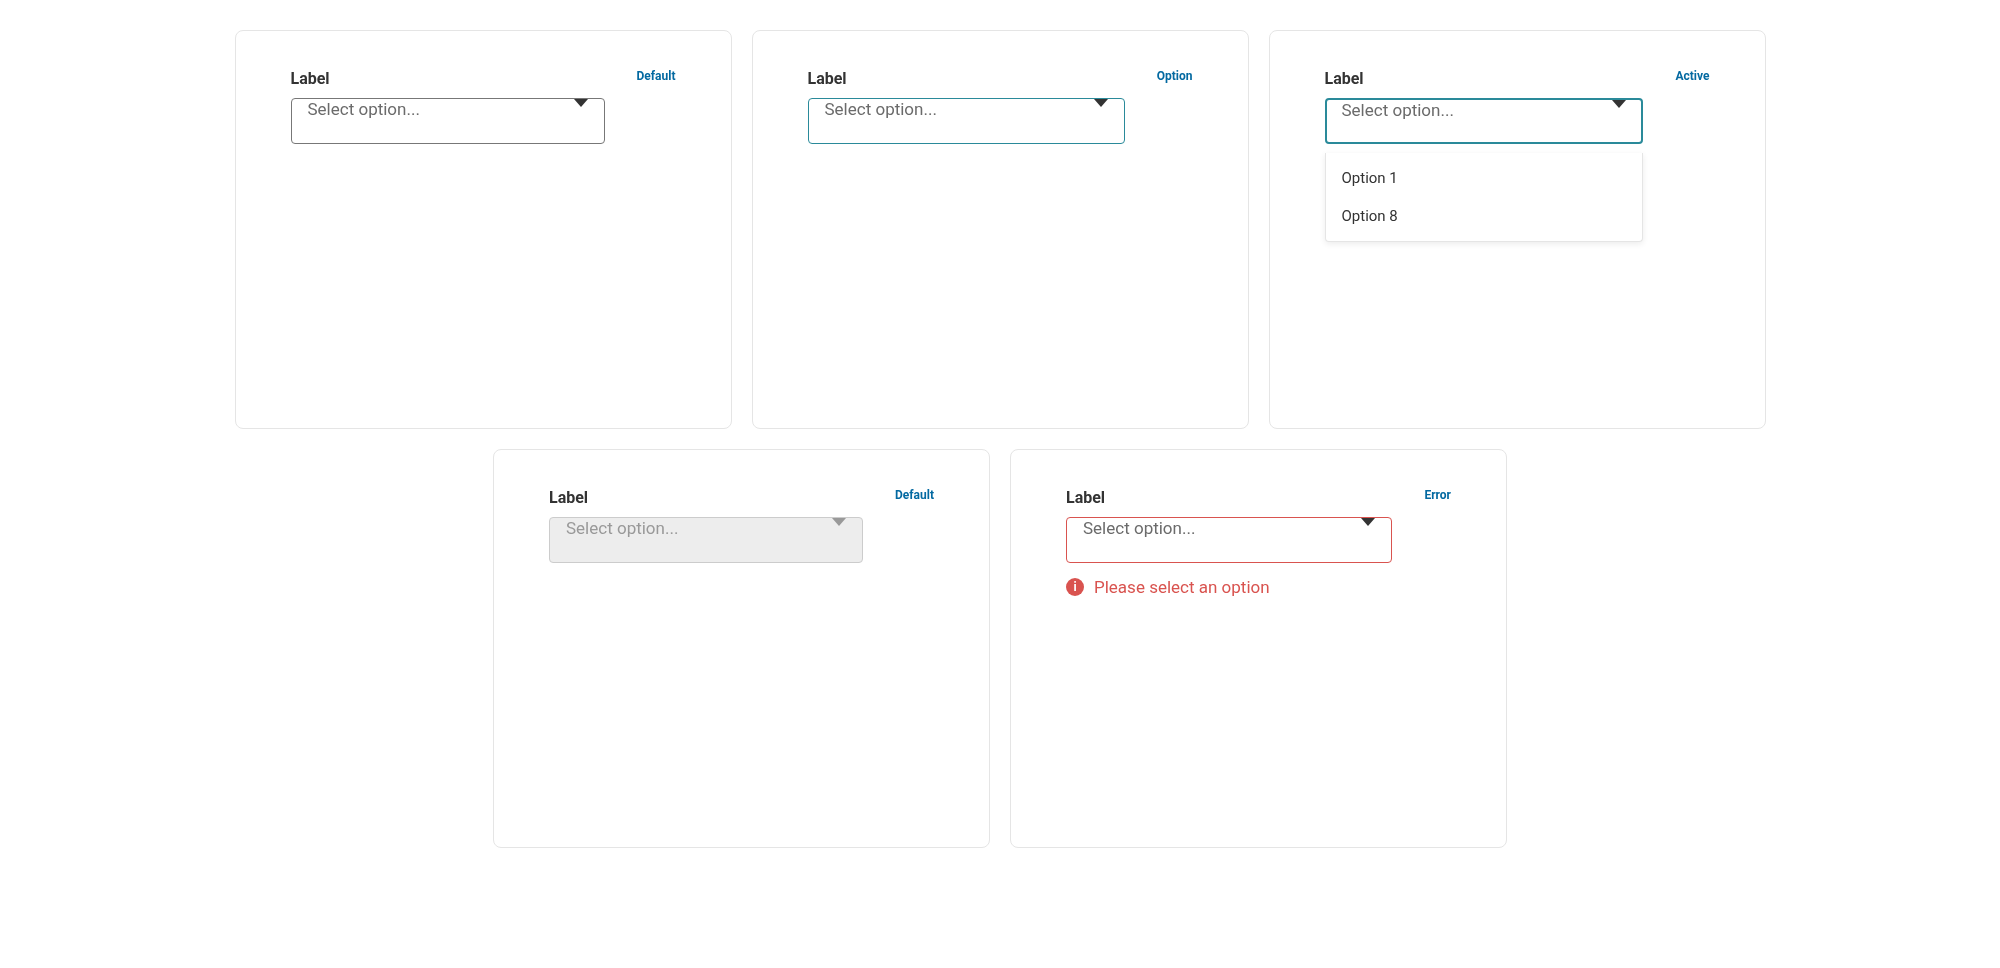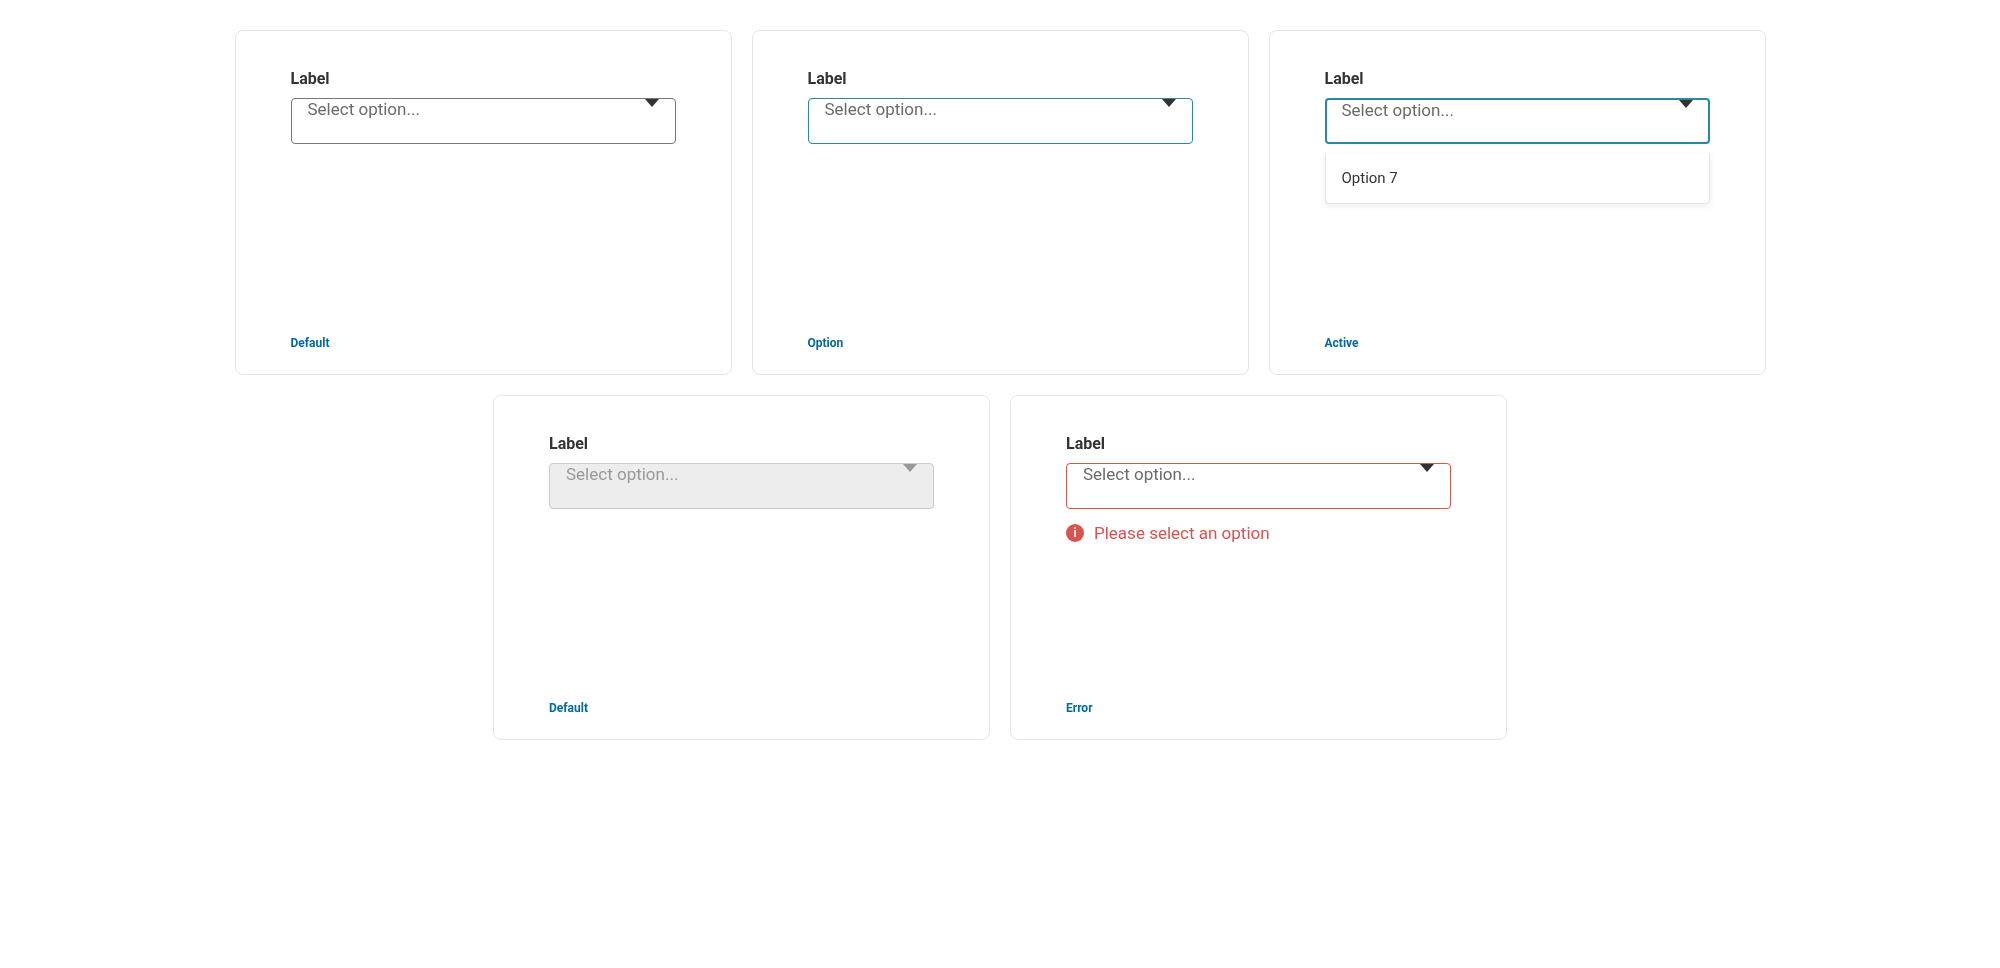--- a/index.html
+++ b/index.html
@@ -16,26 +16,26 @@
   .grid {
     display: flex;
     flex-wrap: wrap;
     gap: 20px;
     justify-content: center;
     max-width: 1560px;
     margin: 0 auto;
   }
   .card {
     width: 497px;
-    height: 345px;
+    height: 399px;
     border: 1px solid #e5e5e5;
     border-radius: 8px;
     padding: 38px 55px 24px 55px;
     display: flex;
-    flex-direction: column;
+    flex-direction: row;
     position: relative;
     gap: 32px;
   }
   .card-body {
     flex: 1;
     position: relative;
   }
   .card-caption {
     text-align: left;
     font-weight: 700;
@@ -166,21 +166,22 @@
 
   <div class="card">
     <div class="card-body">
       <label class="field-label">Label</label>
       <div class="select active">
         <span class="placeholder">Select option...</span>
         <span class="chevron"></span>
       </div>
       <div class="dropdown">
         <div class="dropdown-inner">
-          <div class="dropdown-item">Option 7</div>
+          <div class="dropdown-item">Option 1</div>
+          <div class="dropdown-item">Option 8</div>
         </div>
       </div>
     </div>
     <div class="card-caption">Active</div>
   </div>
 
   <div class="card">
     <div class="card-body">
       <label class="field-label">Label</label>
       <div class="select disabled">

